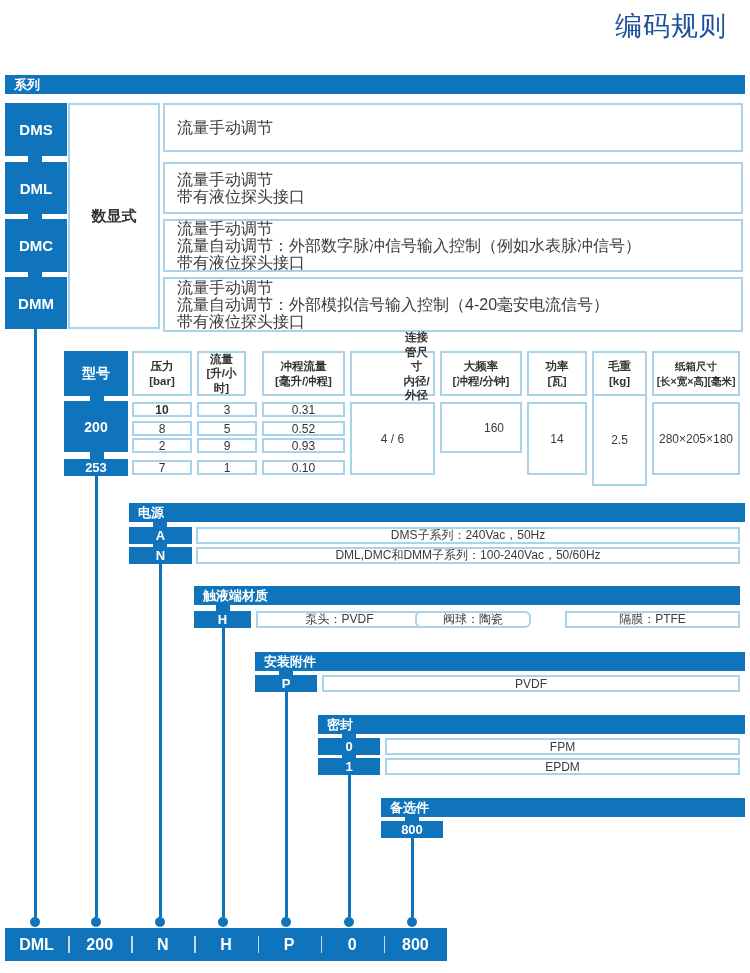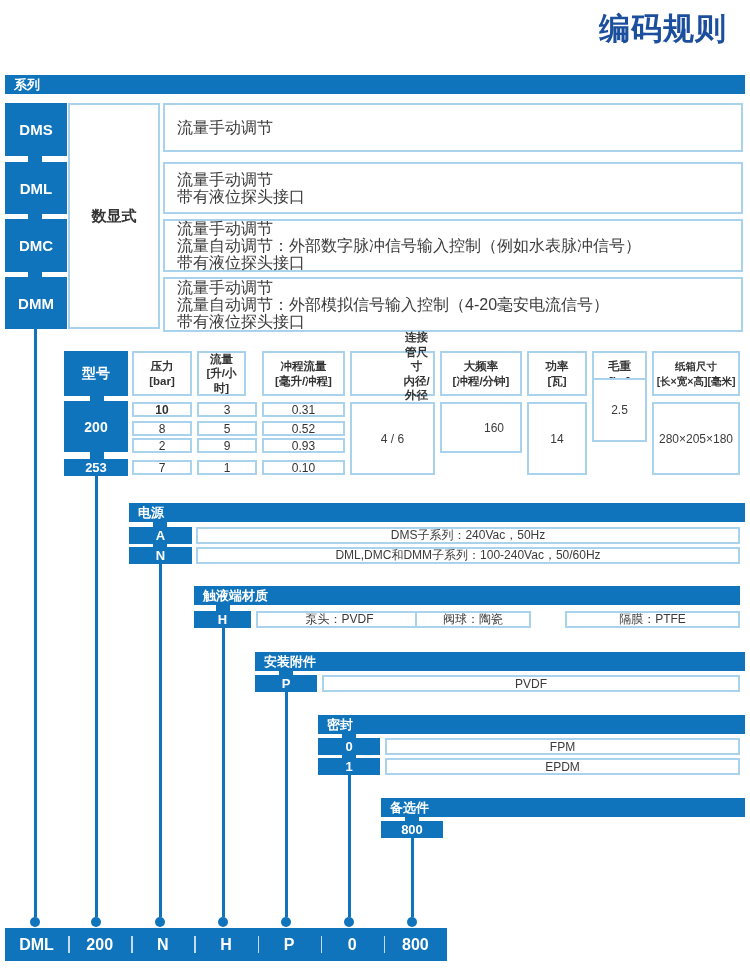--- a/index.html
+++ b/index.html
@@ -14,21 +14,21 @@
   .abs{position:absolute;box-sizing:border-box;}
   .blue{background:var(--blue);color:#fff;}
   .keycell{display:flex;align-items:center;justify-content:center;font-weight:bold;}
   .hdrbar{display:flex;align-items:center;padding-left:9px;font-weight:bold;font-size:13px;color:#fff;background:var(--blue);}
   .wbox{background:#fff;border:2px solid var(--lb);display:flex;align-items:center;justify-content:center;font-size:12px;color:var(--txt);}
   .descbox{background:#fff;border:2px solid var(--lb);display:flex;flex-direction:column;justify-content:center;padding-left:12px;font-size:16px;line-height:17px;color:var(--txt);}
   .colhdr{background:#fff;border:2px solid var(--lb);display:flex;flex-direction:column;align-items:center;justify-content:center;font-size:11.5px;line-height:14.5px;font-weight:600;color:#333;text-align:center;}
   .vline{background:var(--blue);}
   .tab{background:var(--blue);}
   .dot{background:var(--blue);border-radius:50%;width:10px;height:10px;}
-  .title{font-weight:bold;font-size:31px;color:var(--navy);letter-spacing:1px;}
+  .title{font-weight:normal;font-size:27px;color:var(--navy);letter-spacing:1px;}
   .codebar{display:flex;background:var(--blue);align-items:center;}
   .codeseg{flex:1;display:flex;align-items:center;justify-content:center;color:#fff;font-weight:bold;font-size:16px;position:relative;height:100%;}
   .codeseg + .codeseg::before{content:"";position:absolute;left:0;top:8px;bottom:8px;width:1.5px;background:rgba(255,255,255,.75);}
   .num{font-size:12px;color:#333;}
 </style>
 </head>
 <body>
 
 <div id="page">
 
@@ -140,36 +140,36 @@
   <div class="abs wbox" style="left:197px;top:460px;width:60px;height:15px;">
       <span class="num">1</span>
     </div>
   <div class="abs wbox" style="left:262px;top:460px;width:83px;height:15px;">
       <span class="num">0.10</span>
     </div>
 
   <div class="abs wbox" style="left:350px;top:402px;width:85px;height:73px;">4 / 6</div>
   <div class="abs wbox" style="left:440px;top:402px;width:82px;height:51px;padding-left:26px;">160</div>
   <div class="abs wbox" style="left:527px;top:402px;width:60px;height:73px;">14</div>
-  <div class="abs wbox" style="left:592px;top:378px;width:55px;height:64px;">2.5</div>
+  <div class="abs wbox" style="left:592px;top:394px;width:55px;height:92px;">2.5</div>
   <div class="abs wbox" style="left:652px;top:402px;width:88px;height:73px;">280×205×180</div>
 
   <div class="abs hdrbar" style="left:129px;top:503px;width:616px;height:19px;">电源</div>
   <div class="abs tab" style="left:153px;top:522px;width:14px;height:5px;"></div>
   <div class="abs blue keycell" style="left:129px;top:527px;width:63px;height:17px;font-size:13px;">A</div>
   <div class="abs wbox" style="left:196px;top:527px;width:544px;height:17px;">DMS子系列：240Vac，50Hz</div>
   <div class="abs tab" style="left:153px;top:544px;width:14px;height:3px;"></div>
   <div class="abs blue keycell" style="left:129px;top:547px;width:63px;height:17px;font-size:13px;">N</div>
   <div class="abs wbox" style="left:196px;top:547px;width:544px;height:17px;">DML,DMC和DMM子系列：100-240Vac，50/60Hz</div>
 
   <div class="abs hdrbar" style="left:194px;top:586px;width:546px;height:19px;">触液端材质</div>
   <div class="abs tab" style="left:216px;top:605px;width:14px;height:6px;"></div>
   <div class="abs blue keycell" style="left:194px;top:611px;width:57px;height:17px;font-size:13px;">H</div>
   <div class="abs wbox" style="left:256px;top:611px;width:167px;height:17px;">泵头：PVDF</div>
-  <div class="abs wbox" style="left:415px;top:611px;width:116px;height:17px;">阀球：陶瓷</div>
+  <div class="abs wbox" style="left:415px;top:611px;width:116px;height:17px;border-radius:6px;">阀球：陶瓷</div>
   <div class="abs wbox" style="left:565px;top:611px;width:175px;height:17px;">隔膜：PTFE</div>
 
   <div class="abs hdrbar" style="left:255px;top:652px;width:490px;height:19px;">安装附件</div>
   <div class="abs tab" style="left:279px;top:671px;width:14px;height:4px;"></div>
   <div class="abs blue keycell" style="left:255px;top:675px;width:62px;height:17px;font-size:13px;">P</div>
   <div class="abs wbox" style="left:322px;top:675px;width:418px;height:17px;">PVDF</div>
 
   <div class="abs hdrbar" style="left:318px;top:715px;width:427px;height:19px;">密封</div>
   <div class="abs tab" style="left:342px;top:734px;width:14px;height:4px;"></div>
   <div class="abs blue keycell" style="left:318px;top:738px;width:62px;height:17px;font-size:13px;">0</div>

